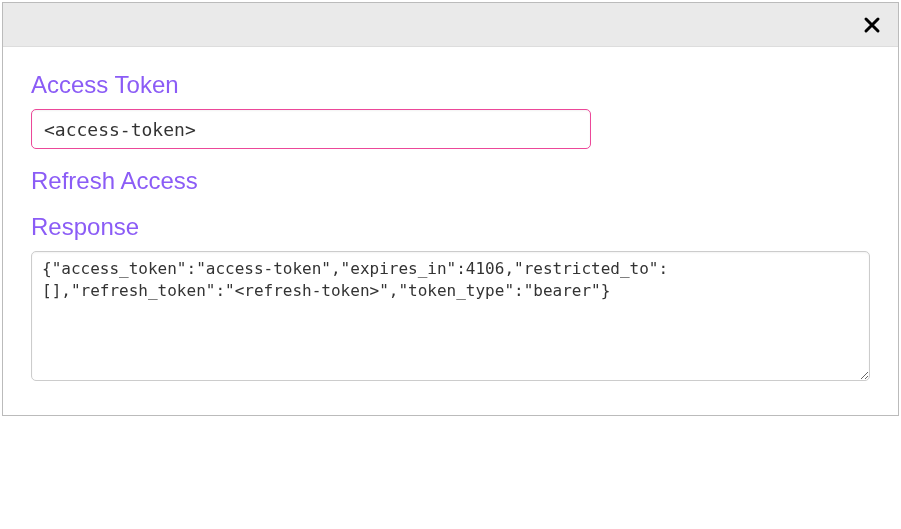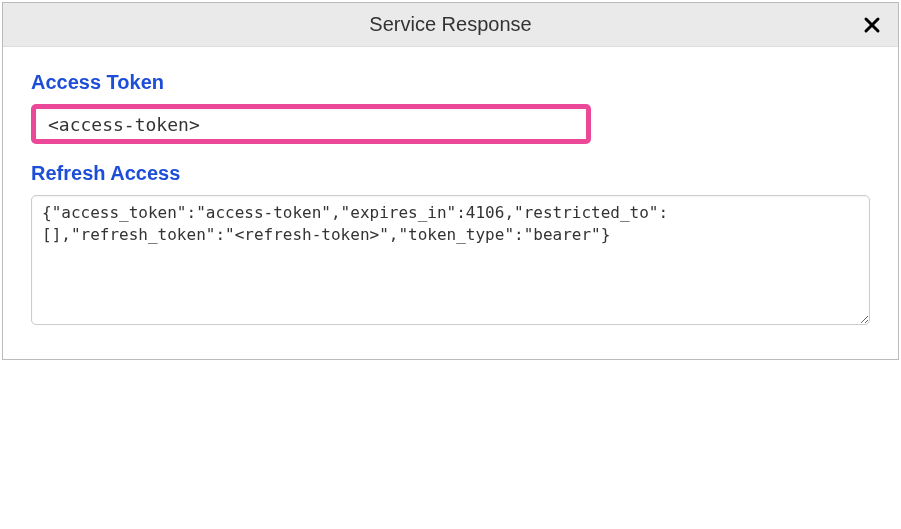--- a/index.html
+++ b/index.html
@@ -47,38 +47,38 @@
       justify-content: center;
     }
     .close-btn svg {
       width: 18px;
       height: 18px;
     }
     .content {
       padding: 24px 28px 30px 28px;
     }
     .field-label {
-      font-size: 20px;
-      color: #1d4ed8;
-      font-weight: 700;
+      font-size: 24px;
+      color: #8b5cf6;
+      font-weight: 400;
       margin-bottom: 10px;
       margin-top: 18px;
     }
     .field-label:first-child {
       margin-top: 0;
     }
     .text-input {
       width: 560px;
       height: 40px;
       padding: 6px 12px;
       font-size: 18px;
       font-family: "Menlo", "Monaco", "Consolas", monospace;
       color: #333;
       background: #fff;
-      border: 5px solid #ec4899;
+      border: 1px solid #ec4899;
       border-radius: 5px;
       box-shadow: inset 0 1px 2px rgba(0,0,0,0.05);
       outline: none;
     }
     .textarea {
       width: 100%;
       height: 130px;
       padding: 6px 10px;
       font-size: 16px;
       font-family: "Menlo", "Monaco", "Consolas", monospace;
@@ -90,28 +90,28 @@
       resize: both;
       outline: none;
       line-height: 1.35;
     }
   </style>
 </head>
 <body>
 
 <div class="dialog">
   <div class="header">
-    <span class="header-title">Service Response</span>
     <div class="close-btn">
       <svg viewBox="0 0 24 24">
         <path d="M4 4 L20 20 M20 4 L4 20" stroke="#000" stroke-width="4" stroke-linecap="round" fill="none"></path>
       </svg>
     </div>
   </div>
   <div class="content">
     <div class="field-label">Access Token</div>
     <input type="text" class="text-input" value="&lt;access-token&gt;" style="">
 
     <div class="field-label">Refresh Access</div>
 
+    <div class="field-label">Response</div>
     <textarea class="textarea" style="">{"access_token":"access-token","expires_in":4106,"restricted_to":[],"refresh_token":"&lt;refresh-token&gt;","token_type":"bearer"}</textarea>
   </div>
 </div>
 
 </body></html>

